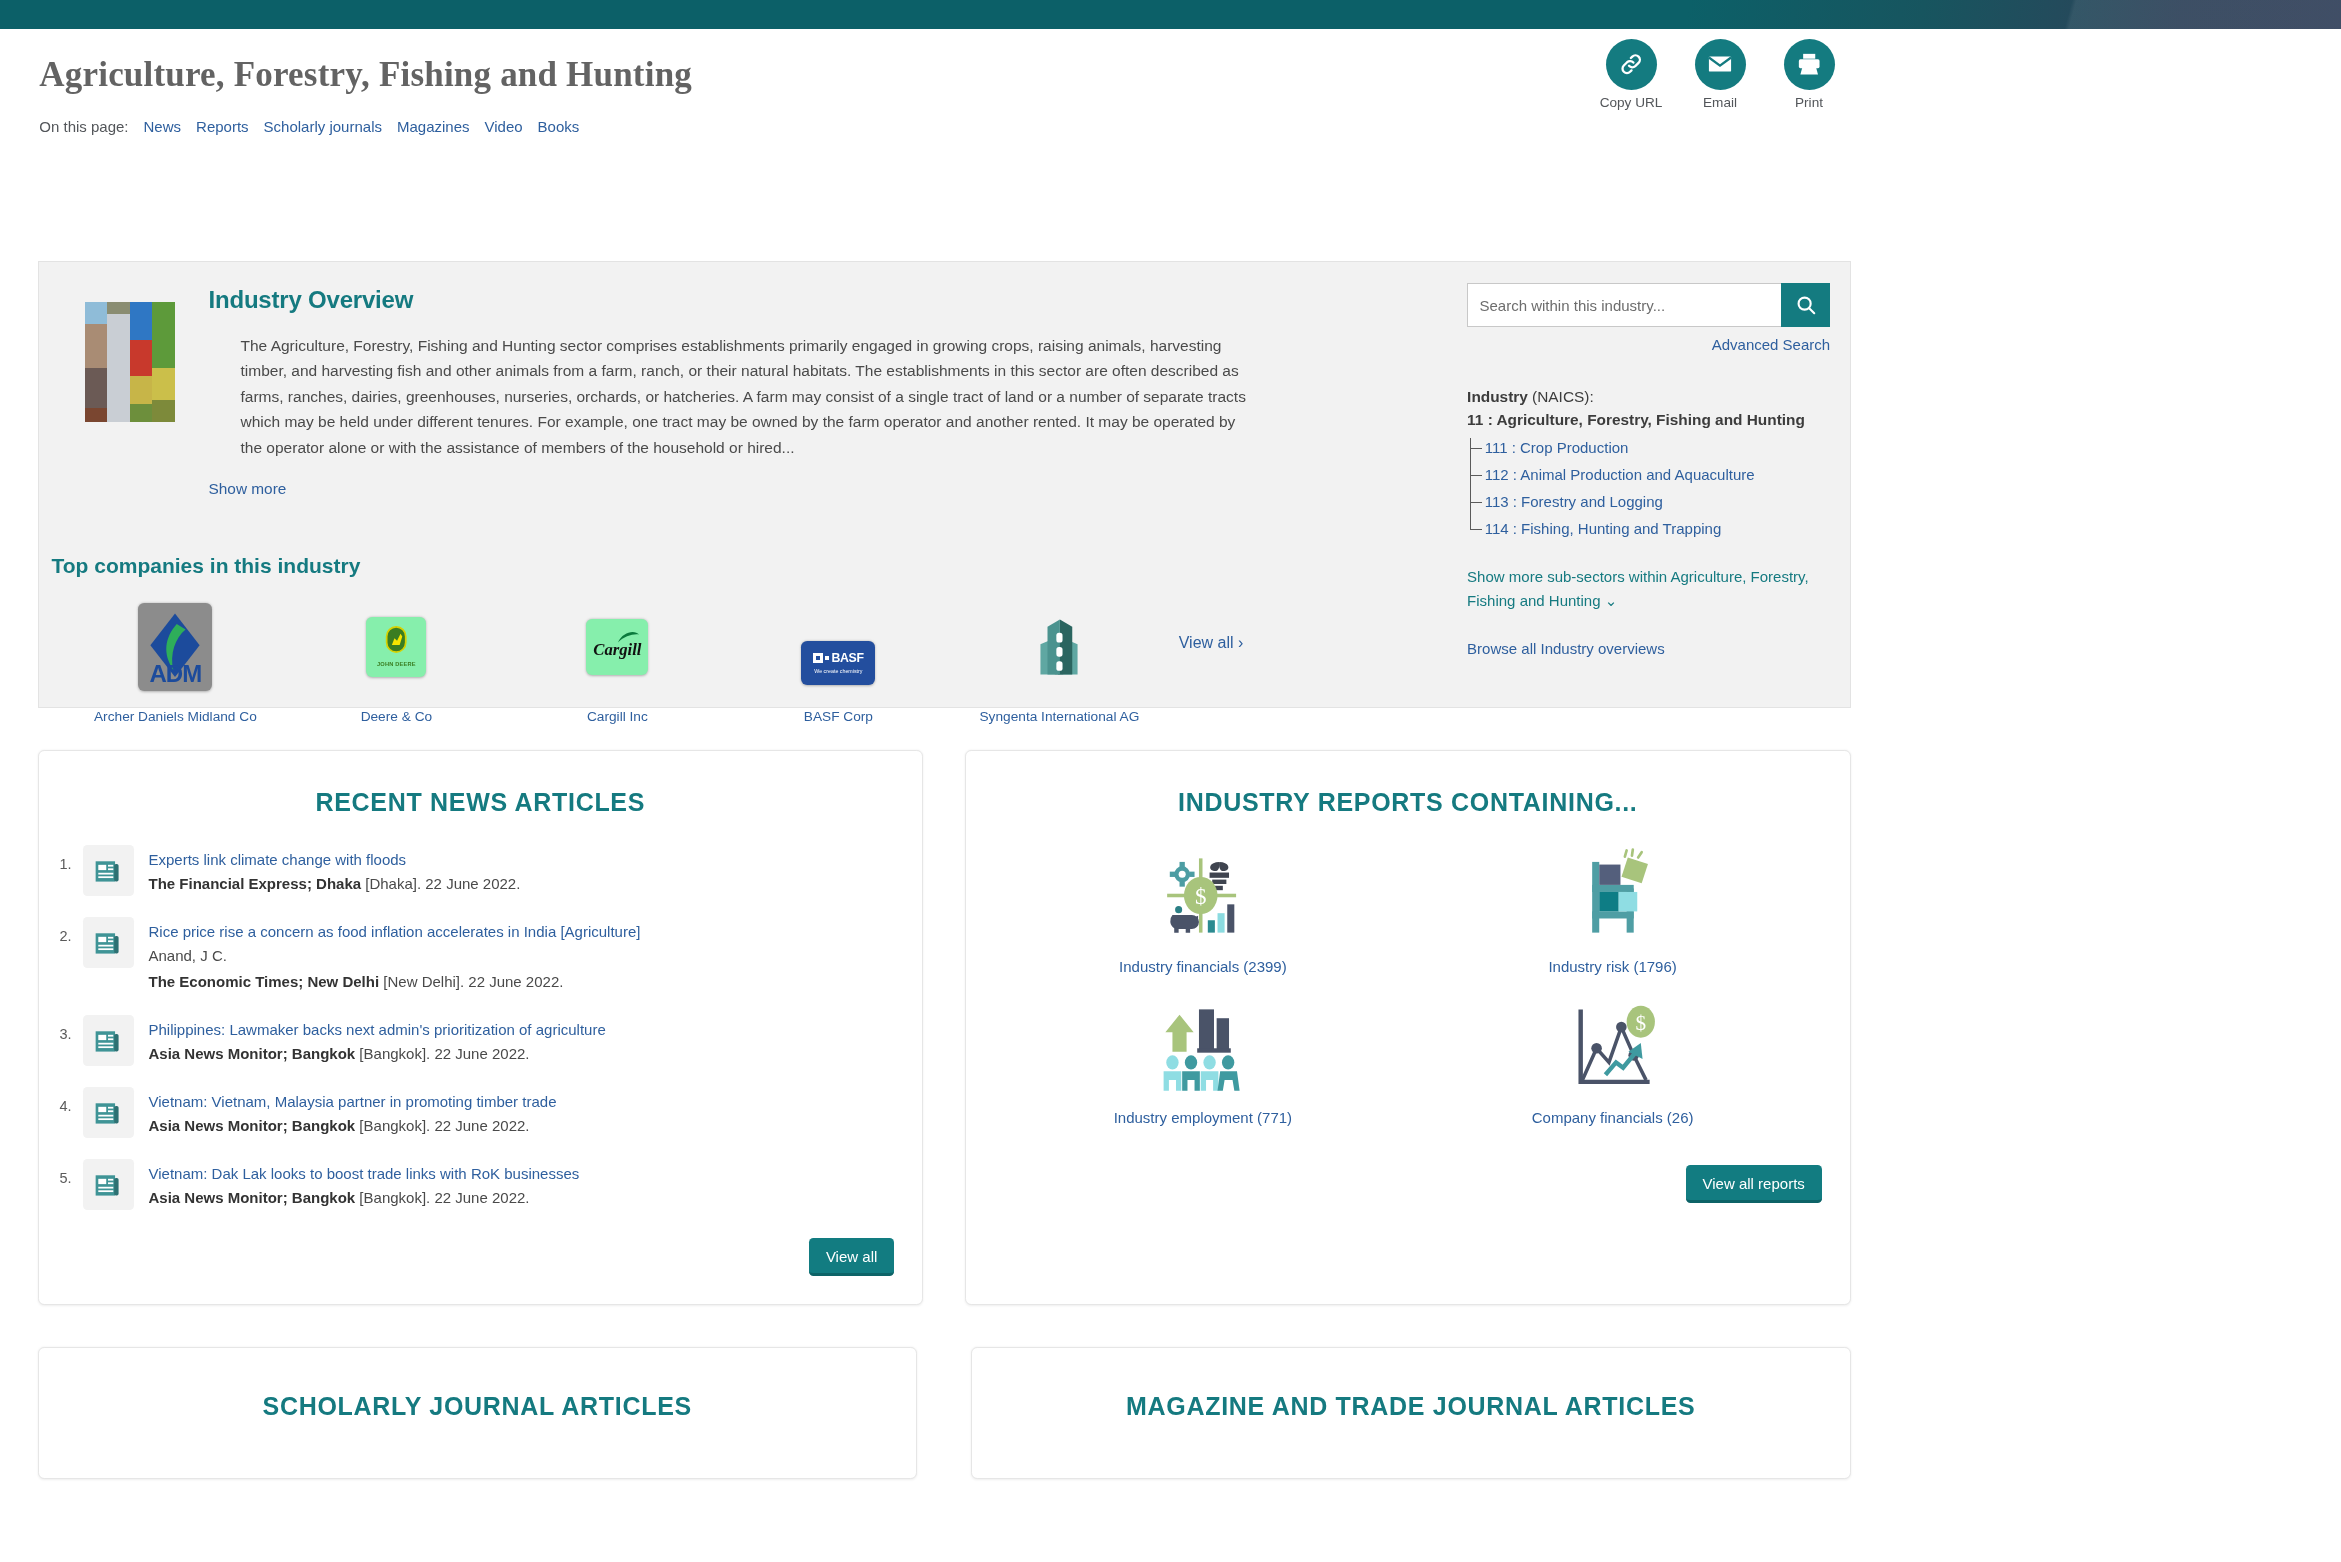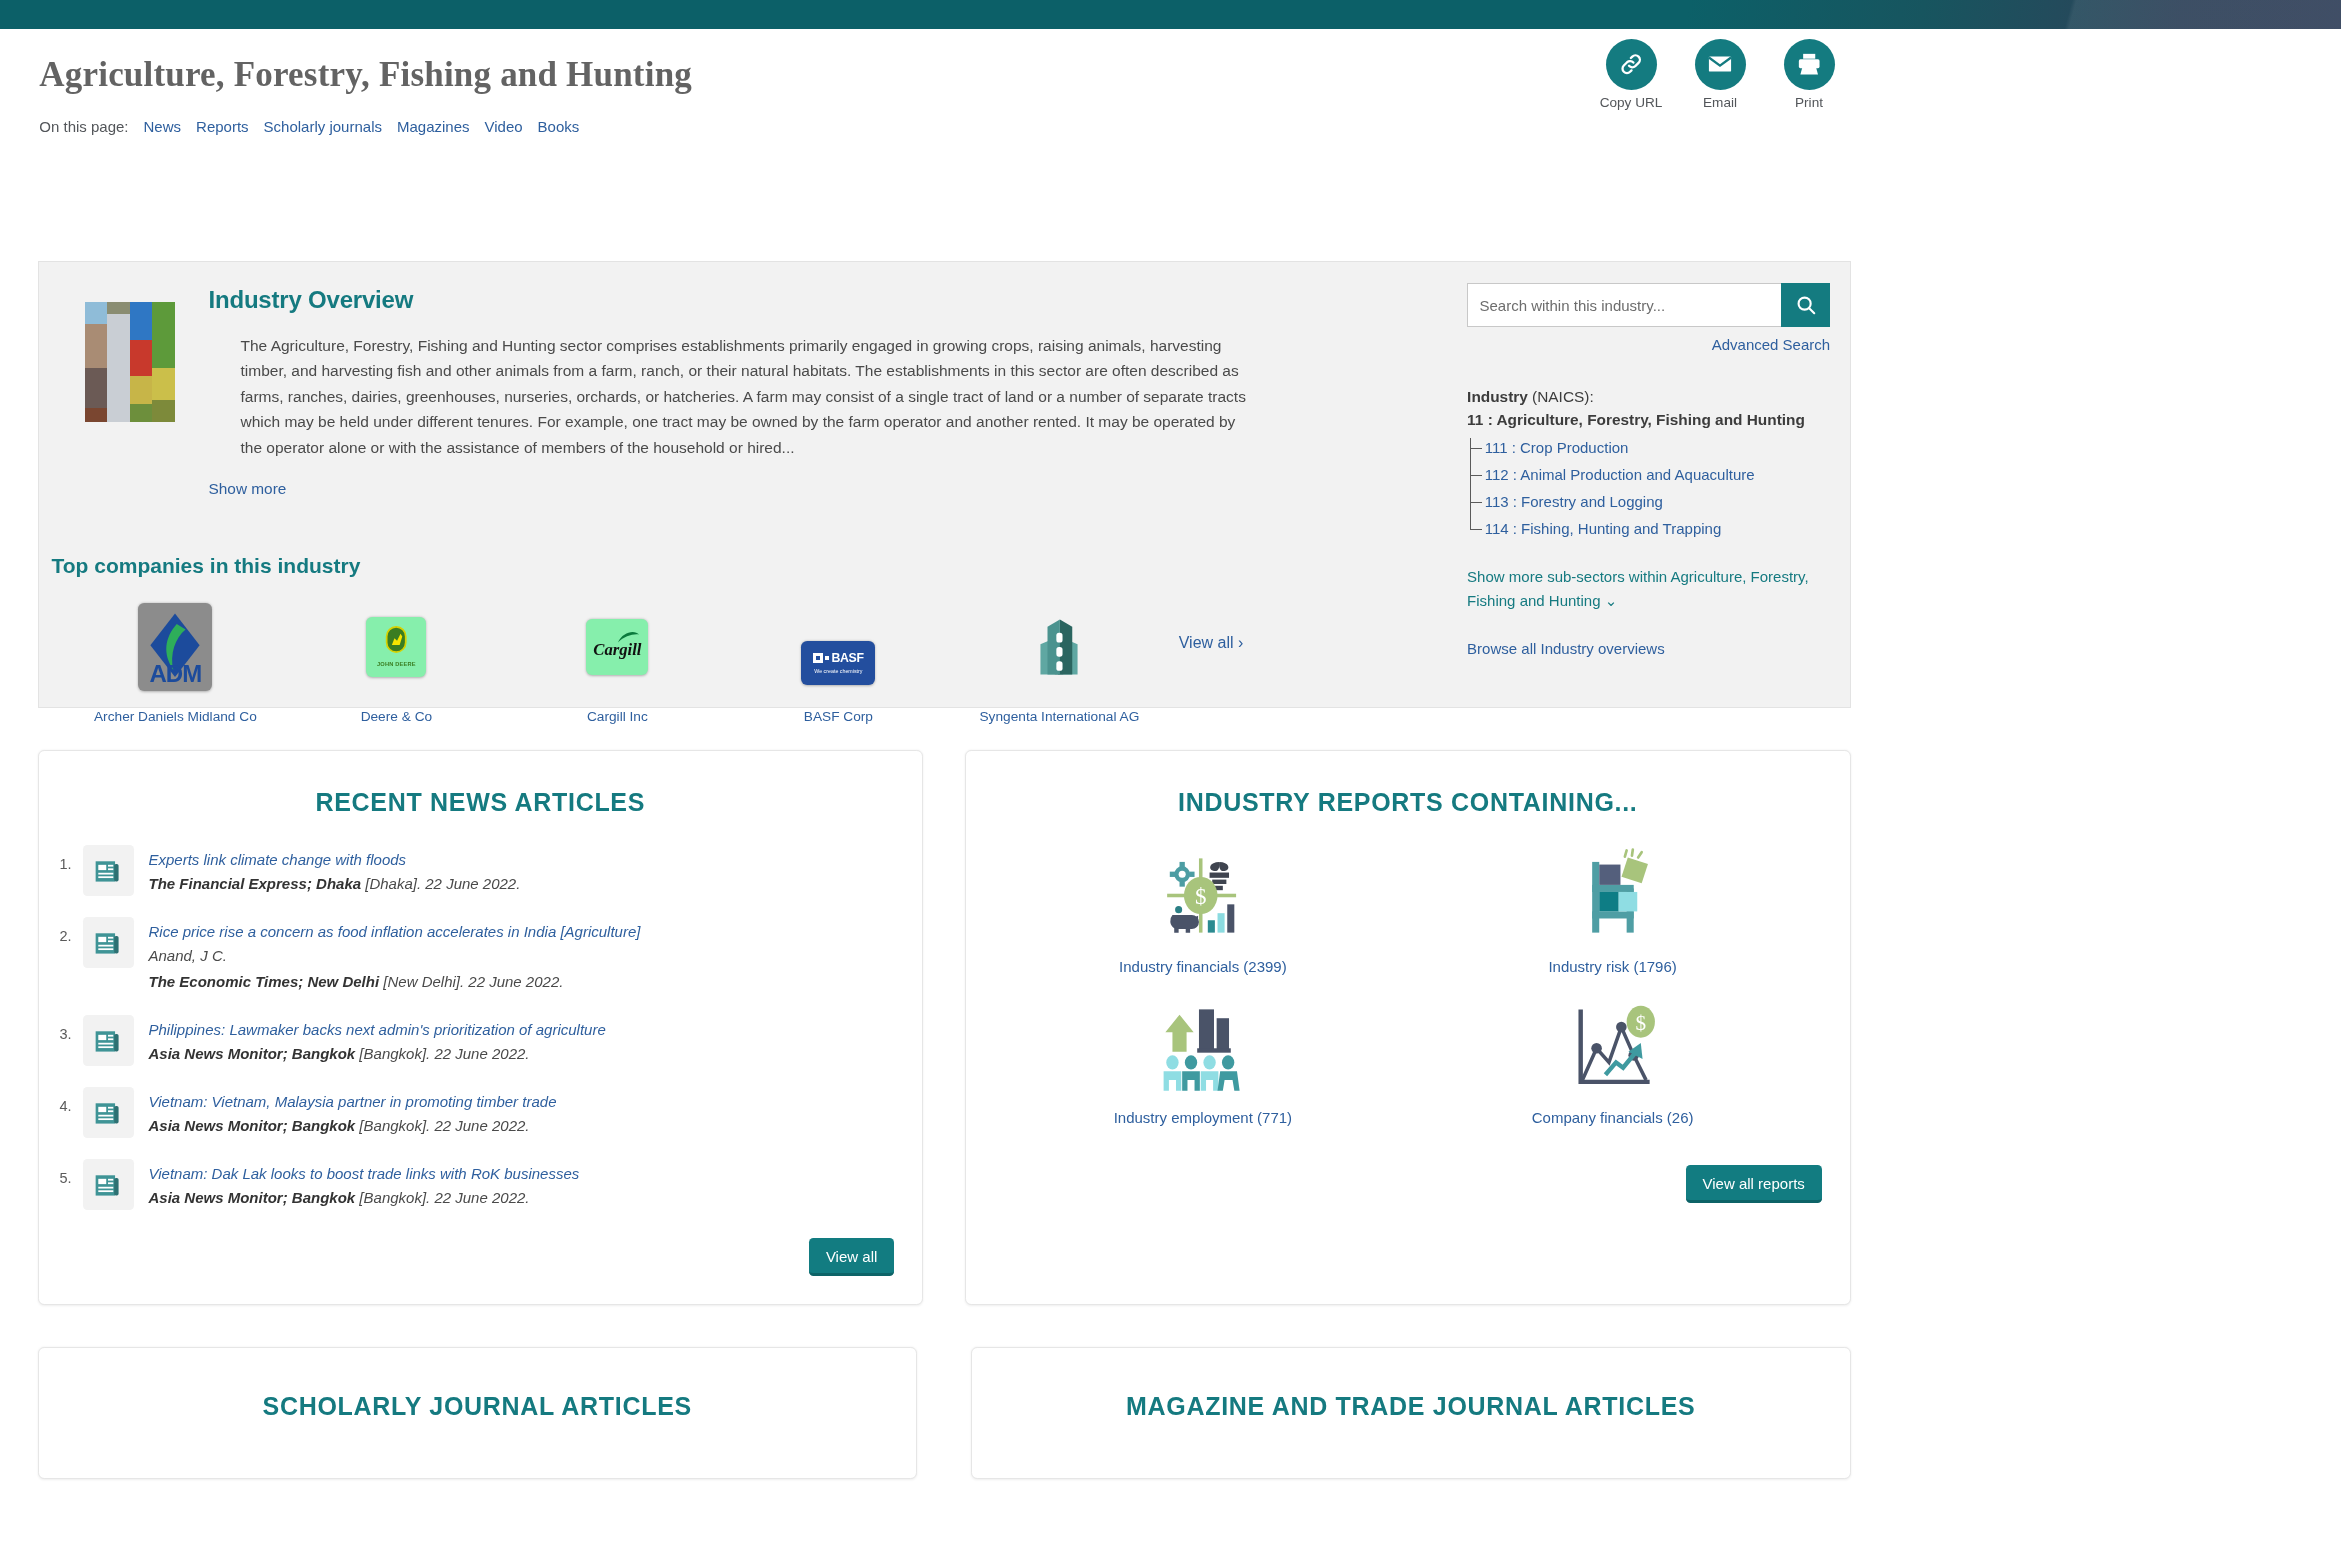--- a/index.html
+++ b/index.html
@@ -116,21 +116,21 @@
     text-align: center; font-size: 25px; letter-spacing: 0.7px; font-weight: bold;
     color: #157a80; padding: 37px 0 0;
   }
   .newslist { margin: 28px 0 0 21px; }
   .newsitem { display: flex; margin-bottom: 20px; }
   .news-num { width: 23px; font-size: 14.5px; color: #5a5a5a; padding-top: 10.6px; }
   .news-ico {
     width: 51px; height: 51px; background: #f2f2f2; border-radius: 4.4px;
     display: flex; align-items: center; justify-content: center; flex: none;
   }
-  .news-txt { margin-left: 15px; padding-top: 2.6px; font-style: italic; }
+  .news-txt { margin-left: 15px; padding-top: 2.6px; }
   .news-title { font-size: 15px; color: #2e5f9e; text-decoration: none; line-height: 23px; display: block; }
   .news-auth { font-size: 15px; color: #4a4a4a; line-height: 26.4px; }
   .news-src { font-size: 15px; color: #4a4a4a; line-height: 26.4px; }
   .news-src b { font-weight: bold; color: #333; }
 
   .btn {
     display: inline-block; background: #127c81; color: #fff; border: none;
     border-bottom: 3.5px solid #0d6367; border-radius: 4.4px; font-size: 15px;
     padding: 9.7px 16.7px 8px; cursor: pointer; font-family: "Liberation Sans", sans-serif;
   }

